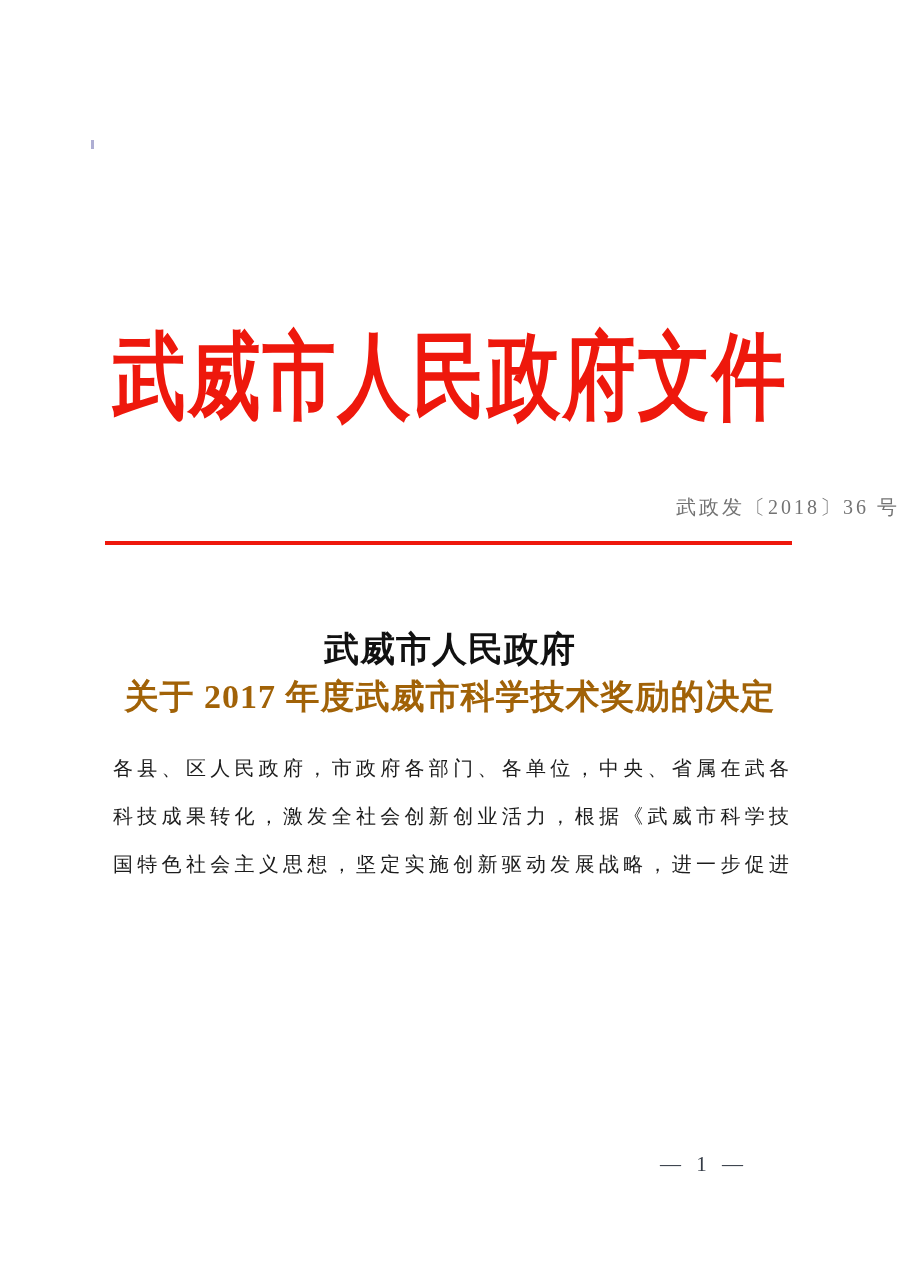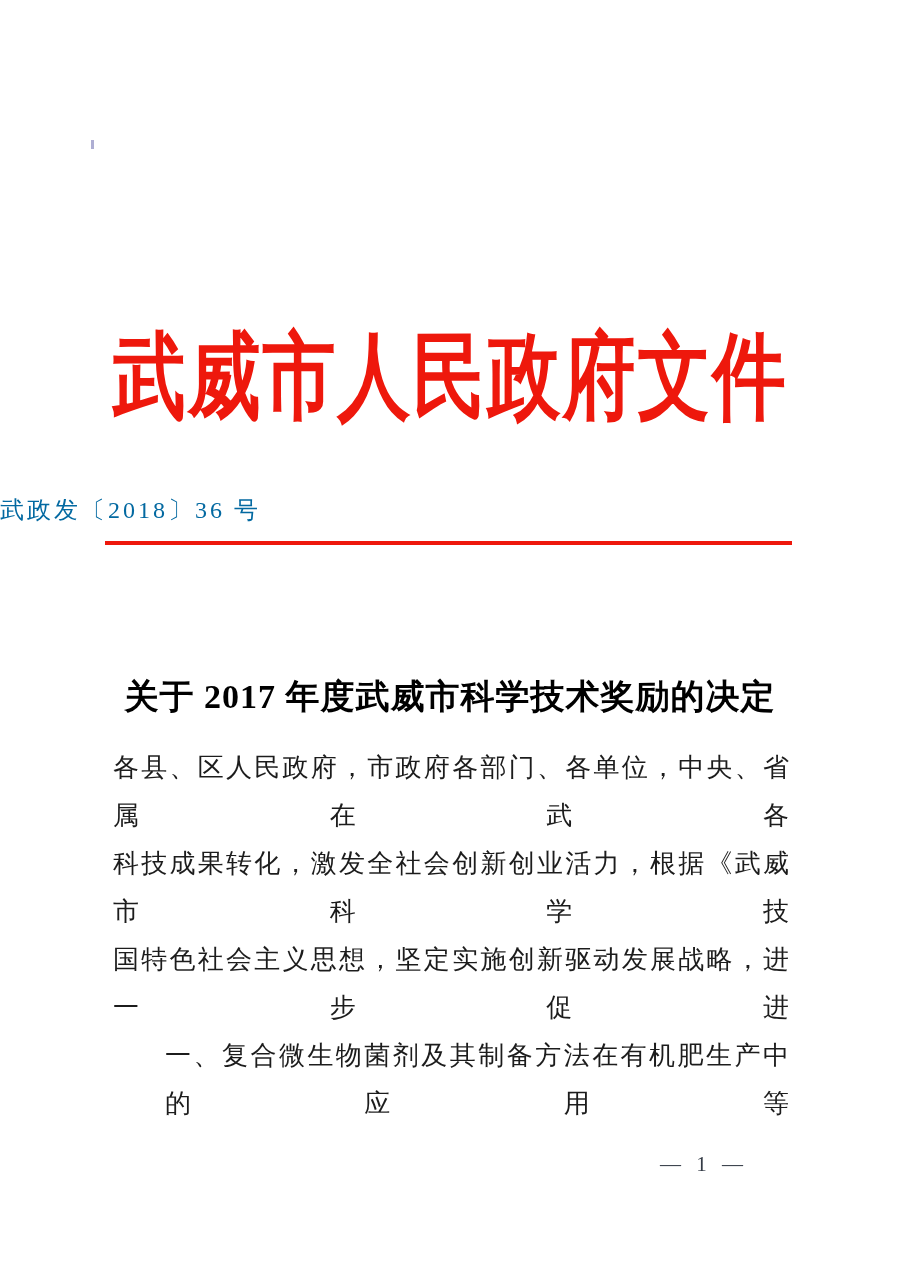--- a/index.html
+++ b/index.html
@@ -38,24 +38,24 @@
     color: #ee180c;
     transform: scaleY(1.30);
     transform-origin: center center;
     white-space: nowrap;
   }
   .docnum {
     position: absolute;
     left: 0;
     top: 462px;
     width: 900px;
-    text-align: left;
-    font-size: 24px;
+    text-align: right;
+    font-size: 20px;
     letter-spacing: 3px;
-    color: #0369a1;
+    color: #737373;
   }
   .redline {
     position: absolute;
     left: 105px;
     top: 509px;
     width: 687px;
     height: 4px;
     background: #ee180c;
   }
   .title1 {
@@ -71,28 +71,28 @@
   }
   .title2 {
     position: absolute;
     left: 0;
     top: 642px;
     width: 900px;
     text-align: center;
     font-size: 34px;
     font-weight: bold;
     letter-spacing: 1px;
-    color: #000000;
+    color: #a16207;
   }
   .body-block {
     position: absolute;
     left: 113px;
     top: 712px;
     width: 678px;
-    font-size: 26px;
+    font-size: 20px;
     line-height: 48px;
     letter-spacing: 2px;
     color: #1c1c1c;
   }
   .line {
     white-space: nowrap;
   }
   .line.fill {
     white-space: normal;
     text-align: justify;
@@ -117,25 +117,25 @@
 <div class="page">
 
   <div class="speck"></div>
 
   <div class="letterhead">武威市人民政府文件</div>
 
   <div class="docnum">武政发〔2018〕36 号</div>
 
   <div class="redline"></div>
 
+  <div class="title1">武威市人民政府</div>
 
   <div class="title2">关于 2017 年度武威市科学技术奖励的决定</div>
 
   <div class="body-block">
     <div class="line fill">各县、区人民政府，市政府各部门、各单位，中央、省属在武各</div>
     <div class="line fill">科技成果转化，激发全社会创新创业活力，根据《武威市科学技</div>
     <div class="line fill">国特色社会主义思想，坚定实施创新驱动发展战略，进一步促进</div>
-    <div class="line fill indent">一、复合微生物菌剂及其制备方法在有机肥生产中的应用等</div>
   </div>
 
   <div class="pagenum">— 1 —</div>
 
 </div>
 
 </body></html>

